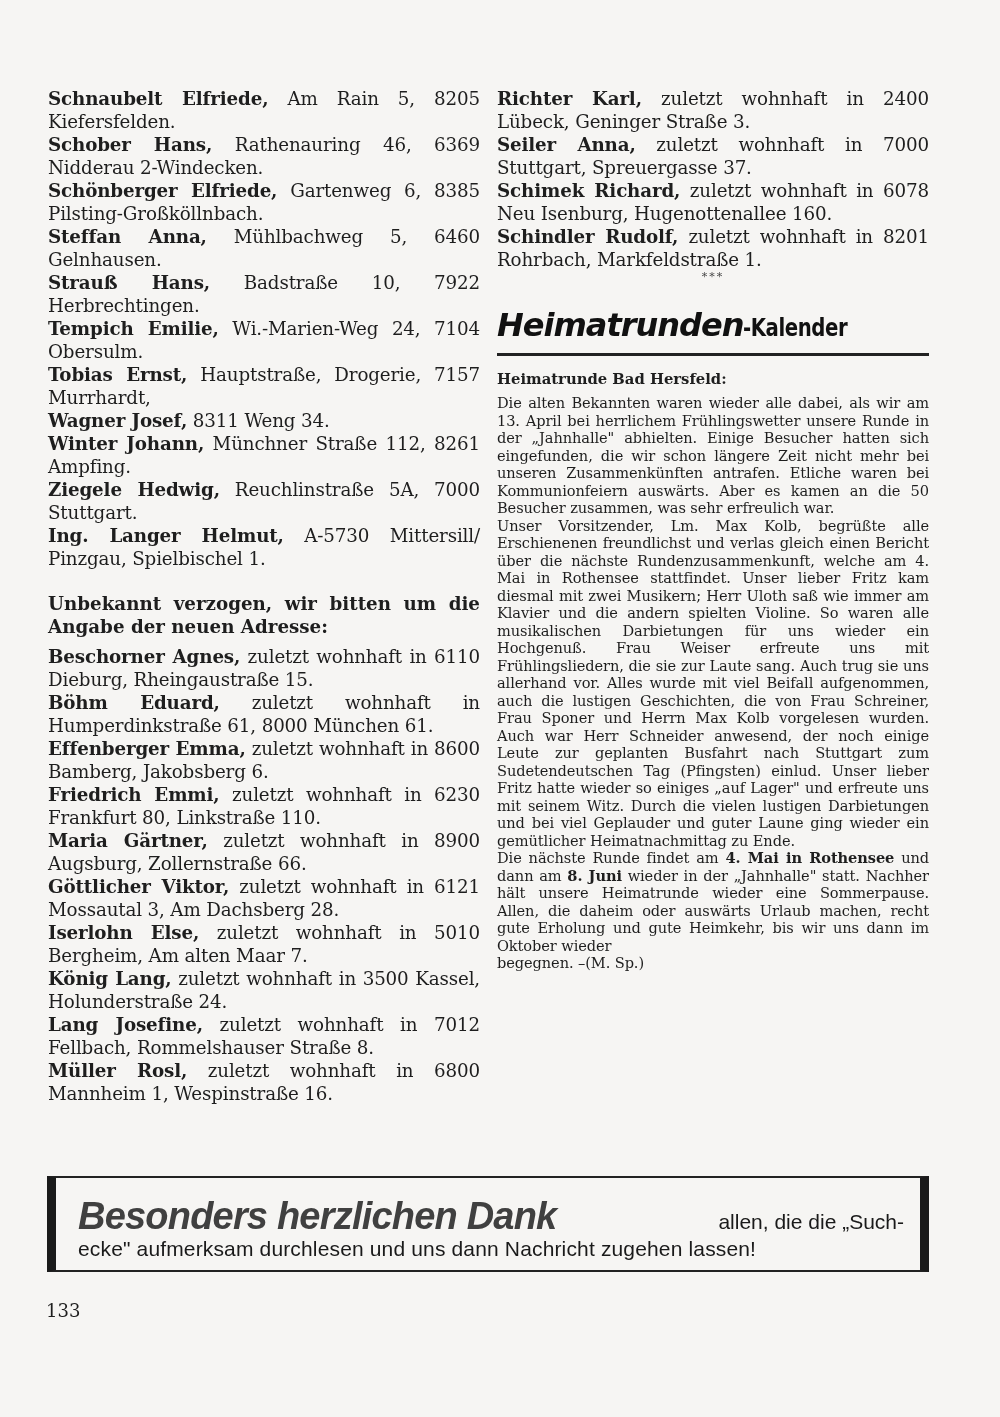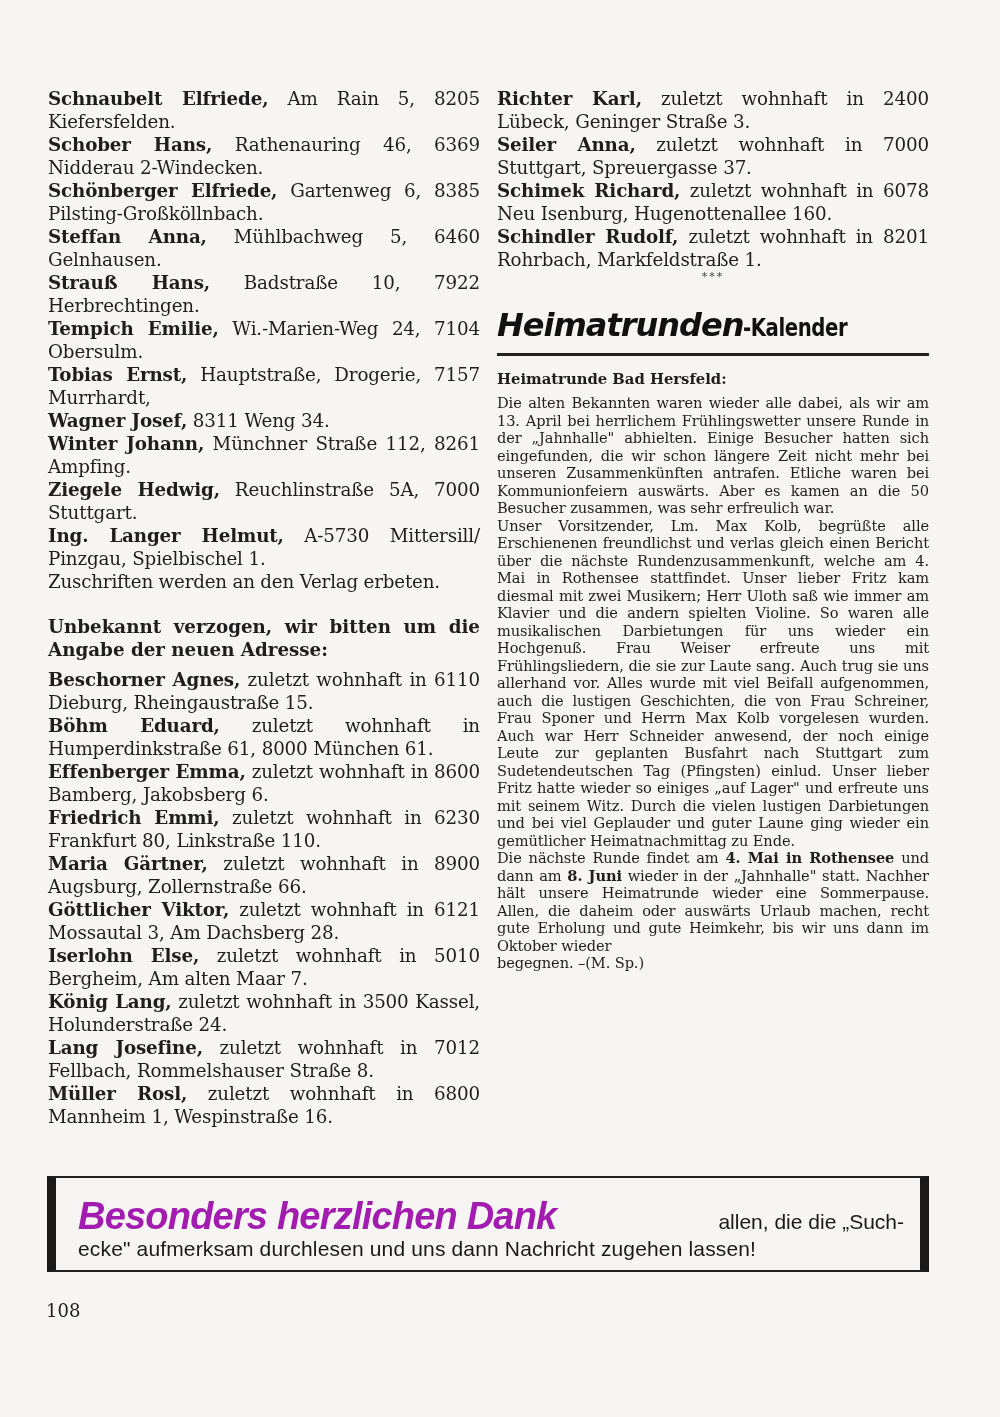--- a/index.html
+++ b/index.html
@@ -117,21 +117,21 @@
       align-items: baseline;
       justify-content: space-between;
       white-space: nowrap;
     }
     .thanks-big {
       font-weight: bold;
       font-style: italic;
       font-size: 38px;
       line-height: 40px;
       letter-spacing: -0.8px;
-      color: #a21caf;
+      color: #404040;
     }
     .thanks-small {
       font-size: 21px;
       line-height: 24px;
       color: #1a1a1a;
       letter-spacing: 0px;
     }
     .thanks-line2 {
       font-size: 21px;
       line-height: 26px;
@@ -157,21 +157,20 @@
     <p class="entry"><span class="name">Schönberger Elfriede,</span><span> Gartenweg 6, 8385 Pilsting-Großköllnbach.</span></p>
     <p class="entry"><span class="name">Steffan Anna,</span><span> Mühlbachweg 5, 6460 Gelnhausen.</span></p>
     <p class="entry"><span class="name">Strauß Hans,</span><span> Badstraße 10, 7922 Herbrechtingen.</span></p>
     <p class="entry"><span class="name">Tempich Emilie,</span><span> Wi.-Marien-Weg 24, 7104 Obersulm.</span></p>
     <p class="entry"><span class="name">Tobias Ernst,</span><span> Hauptstraße, Drogerie, 7157 Murrhardt,</span></p>
     <p class="entry"><span class="name">Wagner Josef,</span><span> 8311 Weng 34.</span></p>
     <p class="entry"><span class="name">Winter Johann,</span><span> Münchner Straße 112, 8261 Ampfing.</span></p>
     <p class="entry"><span class="name">Ziegele Hedwig,</span><span> Reuchlinstraße 5A, 7000 Stuttgart.</span></p>
     <p class="entry"><span class="name">Ing. Langer Helmut,</span><span> A-5730 Mittersill/ Pinzgau, Spielbischel 1.</span></p>
   </div>
-  <p class="plain">Zuschriften werden an den Verlag erbeten.</p>
 
   <h2 class="section-heading">Unbekannt verzogen, wir bitten um die Angabe der neuen Adresse:</h2>
 
   <div>
     <p class="entry"><span class="name">Beschorner Agnes,</span><span> zuletzt wohnhaft in 6110 Dieburg, Rheingaustraße 15.</span></p>
     <p class="entry"><span class="name">Böhm Eduard,</span><span> zuletzt wohnhaft in Humperdinkstraße 61, 8000 München 61.</span></p>
     <p class="entry"><span class="name">Effenberger Emma,</span><span> zuletzt wohnhaft in 8600 Bamberg, Jakobsberg 6.</span></p>
     <p class="entry"><span class="name">Friedrich Emmi,</span><span> zuletzt wohnhaft in 6230 Frankfurt 80, Linkstraße 110.</span></p>
     <p class="entry"><span class="name">Maria Gärtner,</span><span> zuletzt wohnhaft in 8900 Augsburg, Zollernstraße 66.</span></p>
     <p class="entry"><span class="name">Göttlicher Viktor,</span><span> zuletzt wohnhaft in 6121 Mossautal 3, Am Dachsberg 28.</span></p>
@@ -211,13 +210,13 @@
 </div>
 
 <div class="thanks-box">
   <div class="thanks-line1">
     <span class="thanks-big">Besonders herzlichen Dank</span>
     <span class="thanks-small">allen, die die „Such-</span>
   </div>
   <div class="thanks-line2">ecke" aufmerksam durchlesen und uns dann Nachricht zugehen lassen!</div>
 </div>
 
-<div class="page-number">108</div>
+<div class="page-number">133</div>
 
 </body></html>

